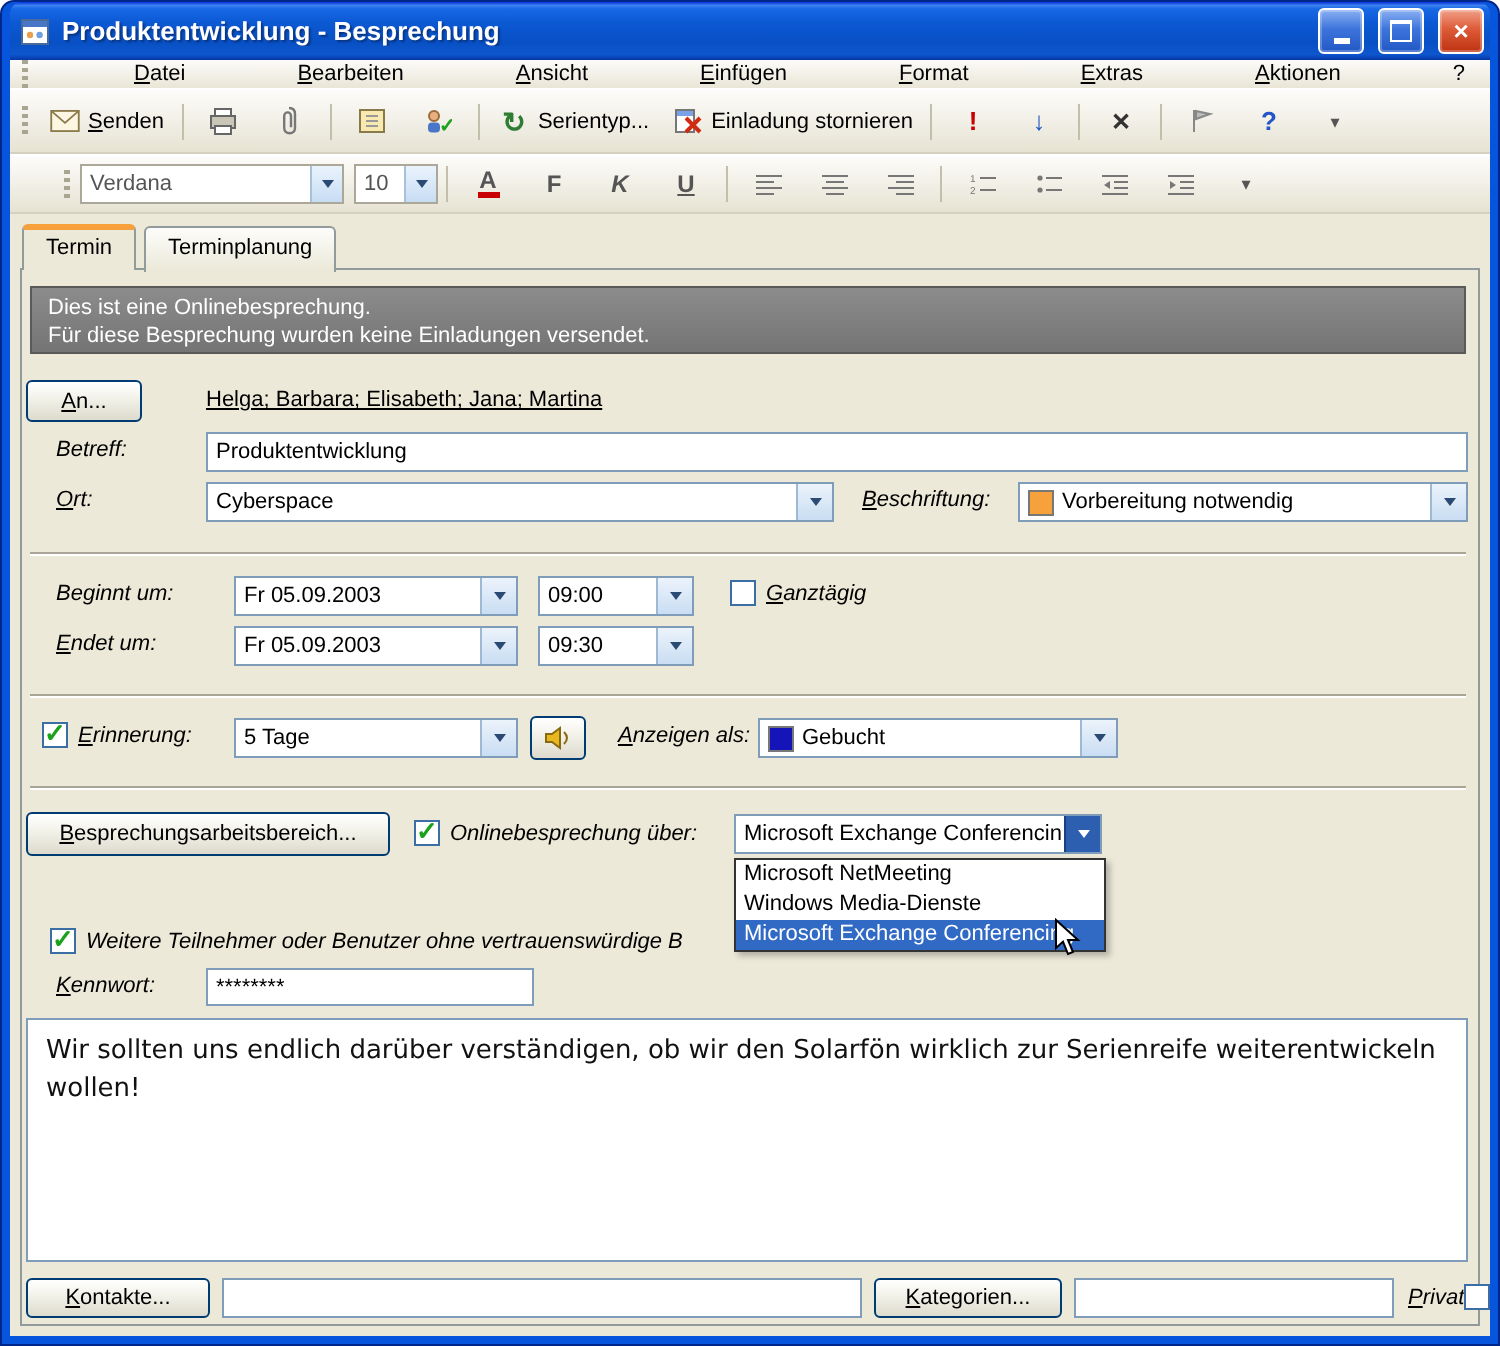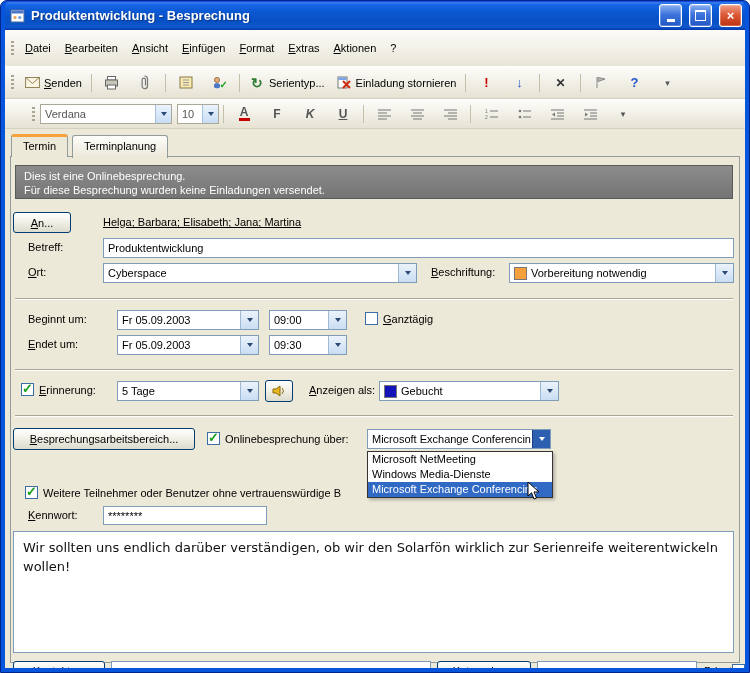--- a/index.html
+++ b/index.html
@@ -20,22 +20,22 @@
     background:linear-gradient(180deg,#8BB0F2 0%,#3D74DC 45%,#2258C4 100%);
     box-shadow:inset 0 0 0 1px rgba(255,255,255,.25);}
   .tbtn.close{background:linear-gradient(180deg,#F0A088 0%,#DD5B38 45%,#BE3312 100%);}
   .glyph-min{width:8px;height:3px;background:#fff;margin-top:9px;}
   .glyph-max{width:9px;height:8px;border:1px solid #fff;border-top:2px solid #fff;}
   .glyph-close{font-size:13px;font-weight:bold;line-height:1;}
 
   .client{flex:1;background:#ECE9D8;display:flex;flex-direction:column;overflow:hidden;}
 
   
-  .menubar{height:36px;display:flex;align-items:center;padding-left:2px;
-    background:linear-gradient(180deg,#FCFBF8,#E9E6D7);}
+  .menubar{height:14px;display:flex;align-items:center;padding-left:2px;
+    background:linear-gradient(180deg,#FCFBF8,#E9E6D7);gap:42px;}
   .grip{width:3px;height:15px;margin:0 4px;
     background:repeating-linear-gradient(180deg,#A8A590 0 2px,transparent 2px 4px);}
   .menu-item{padding:3px 7px;display:inline-block;}
   .menu-item::first-letter{text-decoration:underline;}
 
   .toolbar{display:flex;align-items:center;gap:1px;padding:1px 2px;
     background:linear-gradient(180deg,#FDFCFA,#E6E3D3);border-top:1px solid #fff;border-bottom:1px solid #D4D1C0;}
   .tb1{height:29px;}
   .tb2{height:26px;padding-left:23px;}
   .tb-sep{width:1px;height:18px;background:#C2BFAA;margin:0 3px;flex:none;}
@@ -68,21 +68,21 @@
   .tab.active{background:#ECE9D8;border-top:3px solid #F7A13D;padding-top:3px;top:0;padding-bottom:5px;}
   .tabpage{flex:1;margin:-1px 5px 5px 5px;border:1px solid #919B9C;background:#ECE9D8;position:relative;}
 
   
   .banner{position:absolute;left:4px;right:6px;top:8px;height:34px;box-sizing:border-box;
     background:linear-gradient(180deg,#8C8C8C,#747474);border:1px solid #5A5A5A;
     color:#fff;padding:3px 8px;line-height:14px;font-size:11px;}
   .xp-btn{position:absolute;height:21px;box-sizing:border-box;display:flex;align-items:center;justify-content:center;
     border:1px solid #003C74;border-radius:3px;font-size:11px;
     background:linear-gradient(180deg,#FFFFFF 0%,#F2F1E8 45%,#DDDBCD 100%);}
-  .label{position:absolute;white-space:nowrap;}
+  .label{position:absolute;white-space:nowrap;font-style:italic;}
   .field{position:absolute;border:1px solid #7F9DB9;background:#fff;height:20px;box-sizing:border-box;
     font:11px "Liberation Sans",sans-serif;padding:2px 4px;}
   .combobox{position:absolute;height:20px;border:1px solid #7F9DB9;background:#fff;display:flex;
     align-items:center;box-sizing:border-box;}
   .combobox .combo-text{flex:1;padding:0 4px;white-space:nowrap;overflow:hidden;display:flex;align-items:center;gap:4px;}
   .combo-btn{width:17px;align-self:stretch;display:flex;align-items:center;justify-content:center;
     background:linear-gradient(180deg,#ECF3FB,#C9DDF3);border-left:1px solid #9DB9D4;flex:none;}
   .combo-btn.pressed{background:#2C5FB0;border-left:1px solid #1C3F80;}
   .combo-btn.pressed .arr{border-top-color:#fff;}
   .swatch{width:11px;height:11px;border:1px solid #777;flex:none;}

